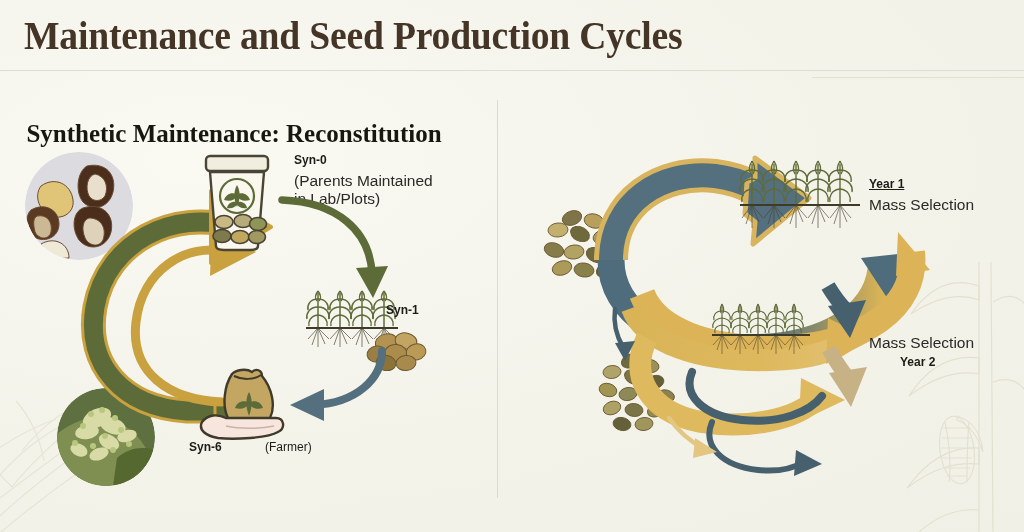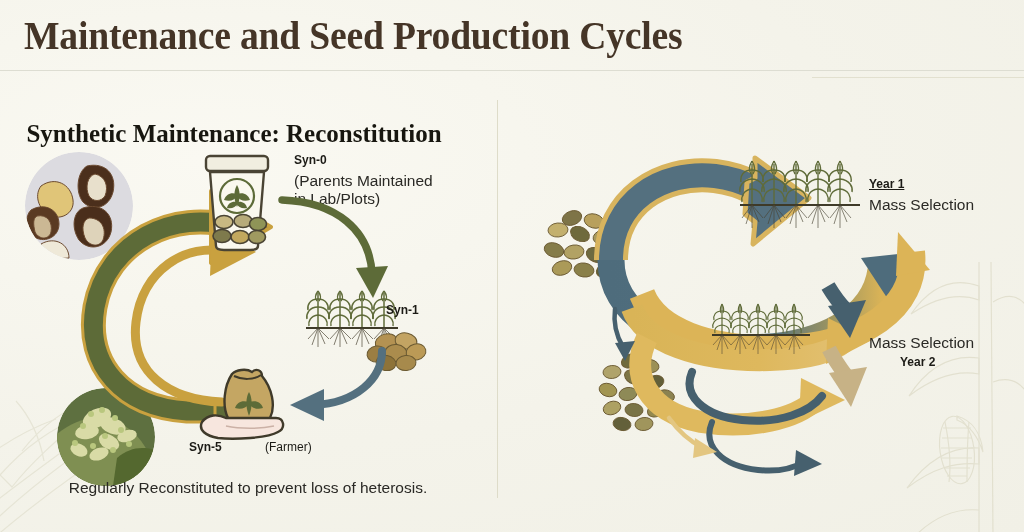--- a/index.html
+++ b/index.html
@@ -279,25 +279,24 @@
         <path d="M53 36 C 46 34, 41 36, 39 42 C 45 44, 50 42, 53 38 Z"></path>
         <path d="M53 36 C 60 34, 65 36, 67 42 C 61 44, 56 42, 53 38 Z"></path>
       </g>
       <path d="M6 56 C 12 48, 22 48, 30 52 L 80 52 C 88 52, 90 62, 82 66
                C 72 72, 38 74, 22 72 C 10 70, 2 64, 6 56 Z" fill="#f7e6de" stroke="#3f3a2a" stroke-width="2.4"></path>
       <path d="M30 60 C 44 63, 64 63, 78 60" fill="none" stroke="#cbb1a6" stroke-width="1.6"></path>
     </svg>
   </div>
 
   <div class="lbl lbl-strong" style="left:189px;top:440px;">
-    <span>Syn-5</span>
+    <span>Syn-6</span>
     <span style="font-weight:400;margin-left:40px;">(Farmer)</span>
   </div>
 
-  <div class="caption" style="left:10px;top:478px;width:476px;">Regularly Reconstituted to prevent loss of heterosis.</div>
 
 
   <div class="svgbox" style="left:546px;top:208px;">
     <svg width="78" height="78" viewBox="0 0 78 78">
       <g stroke="#6b5a32" stroke-width=".9">
         <ellipse cx="26" cy="10" rx="10" ry="7" fill="#7e7447" transform="rotate(-20 26 10)"></ellipse>
         <ellipse cx="48" cy="13" rx="10" ry="7" fill="#b8a05c" transform="rotate(15 48 13)"></ellipse>
         <ellipse cx="12" cy="22" rx="10" ry="7" fill="#c3b06e" transform="rotate(-5 12 22)"></ellipse>
         <ellipse cx="34" cy="26" rx="10" ry="7" fill="#6f6a3c" transform="rotate(25 34 26)"></ellipse>
         <ellipse cx="57" cy="29" rx="10" ry="7" fill="#a89a5c" transform="rotate(-12 57 29)"></ellipse>

